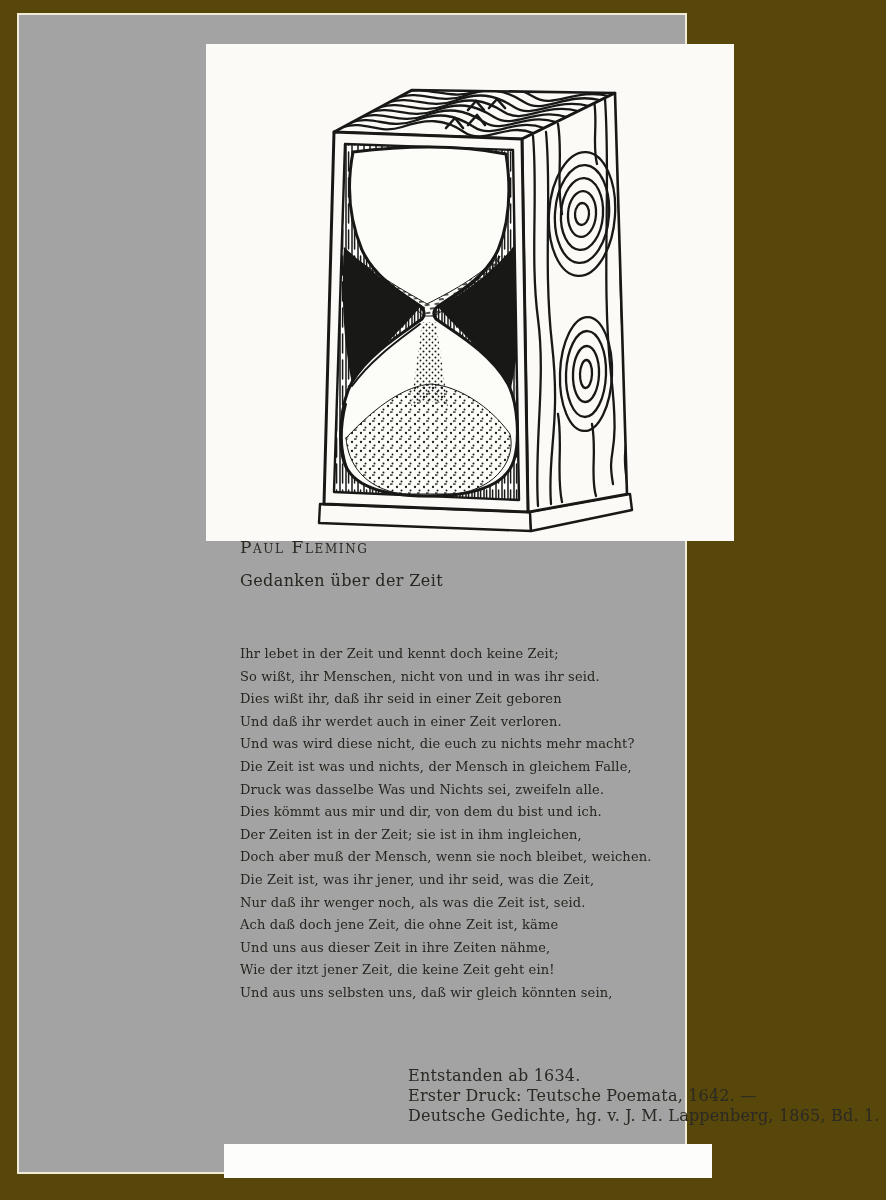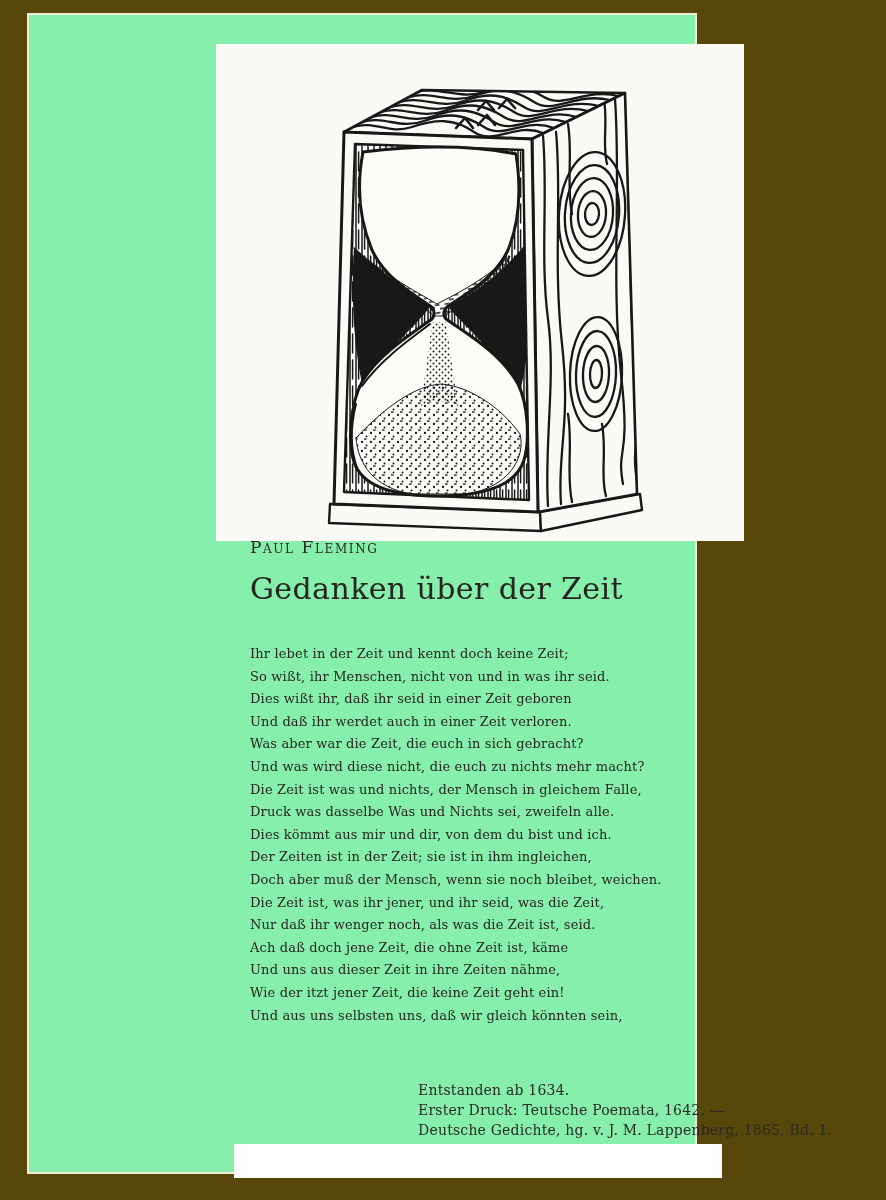--- a/index.html
+++ b/index.html
@@ -5,61 +5,60 @@
   html,body{margin:0;padding:0;}
   body{
     width:886px;height:1200px;
     background:#57470b;
     font-family:"DejaVu Serif","Liberation Serif",serif;
     position:relative;
     overflow:hidden;
   }
   .viewport{position:absolute;left:0;top:0;width:886px;height:1200px;background:#57470b;}
   .page{
-    position:absolute;left:27px;top:13px;width:670px;height:1161px;
-    background:#86efac;
+    position:absolute;left:17px;top:13px;width:670px;height:1161px;
+    background:#a3a3a3;
     border:2px solid #f0ecd8;
     box-sizing:border-box;
     color:#23221c;
   }
   .plate{
     position:absolute;left:187px;top:29px;width:528px;height:497px;
     background:#fbfaf6;
   }
   .plate svg{display:block;width:528px;height:497px;}
   .author{
     position:absolute;left:221px;top:522px;
     font-size:17px;
     font-variant:small-caps;
     letter-spacing:1.6px;
     color:#2a2923;
     white-space:nowrap;
   }
   .poem-title{
     position:absolute;left:221px;top:556px;
-    font-size:30px;
+    font-size:16px;
     letter-spacing:.4px;
     color:#26251f;
     white-space:nowrap;
   }
   .poem{
     position:absolute;left:221px;top:628px;
     font-size:13px;
     line-height:22.6px;
     letter-spacing:.15px;
     color:#26251f;
   }
   .poem .line{white-space:nowrap;}
   .colophon{
     position:absolute;left:389px;top:1051px;
-    font-size:14px;
+    font-size:16px;
     line-height:19.8px;
     letter-spacing:.2px;
     color:#2a2923;
-    margin-top:15px;
   }
   .colophon .cline{white-space:nowrap;}
   .scan-strip{
     position:absolute;left:205px;top:1129px;width:488px;height:34px;
     background:#fdfdfc;
   }
 </style>
 </head>
 <body>
 
@@ -191,21 +190,20 @@
 
     <div class="author">Paul Fleming</div>
 
     <div class="poem-title">Gedanken über der Zeit</div>
 
     <div class="poem">
       <div class="line">Ihr lebet in der Zeit und kennt doch keine Zeit;</div>
       <div class="line">So wißt, ihr Menschen, nicht von und in was ihr seid.</div>
       <div class="line">Dies wißt ihr, daß ihr seid in einer Zeit geboren</div>
       <div class="line">Und daß ihr werdet auch in einer Zeit verloren.</div>
-      <div class="line">Was aber war die Zeit, die euch in sich gebracht?</div>
       <div class="line">Und was wird diese nicht, die euch zu nichts mehr macht?</div>
       <div class="line">Die Zeit ist was und nichts, der Mensch in gleichem Falle,</div>
       <div class="line">Druck was dasselbe Was und Nichts sei, zweifeln alle.</div>
       <div class="line">Dies kömmt aus mir und dir, von dem du bist und ich.</div>
       <div class="line">Der Zeiten ist in der Zeit; sie ist in ihm ingleichen,</div>
       <div class="line">Doch aber muß der Mensch, wenn sie noch bleibet, weichen.</div>
       <div class="line">Die Zeit ist, was ihr jener, und ihr seid, was die Zeit,</div>
       <div class="line">Nur daß ihr wenger noch, als was die Zeit ist, seid.</div>
       <div class="line">Ach daß doch jene Zeit, die ohne Zeit ist, käme</div>
       <div class="line">Und uns aus dieser Zeit in ihre Zeiten nähme,</div>

